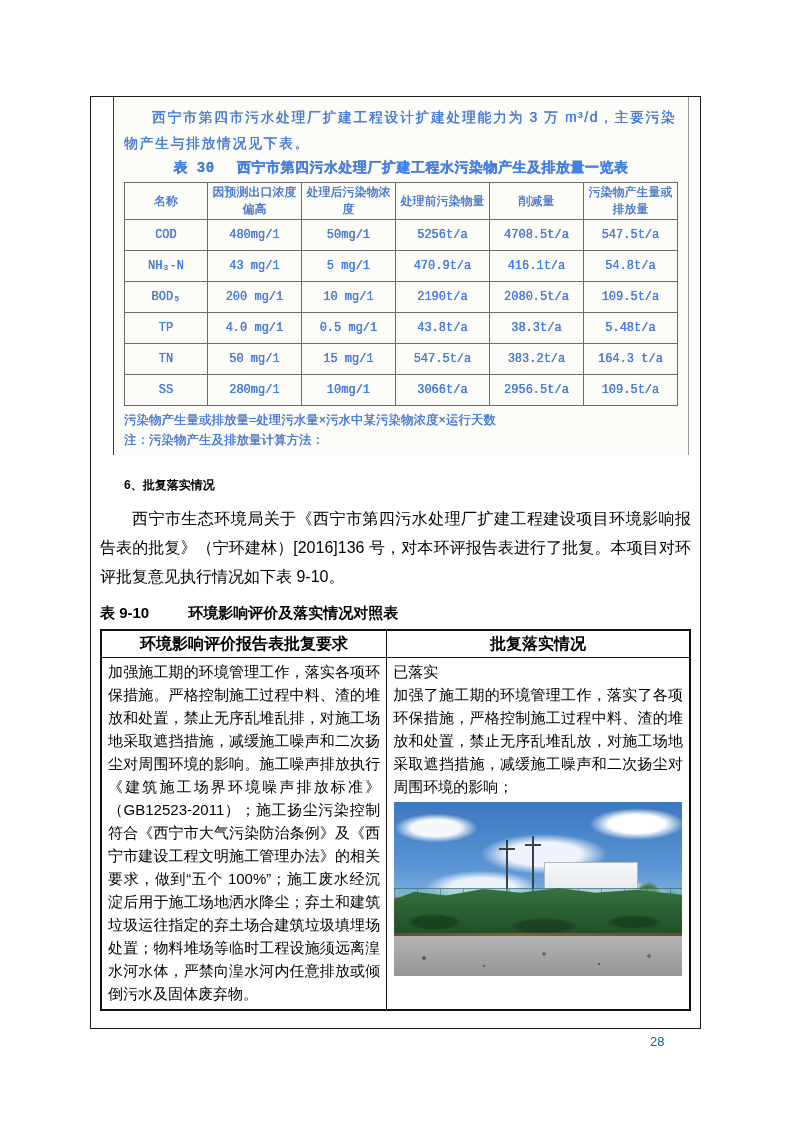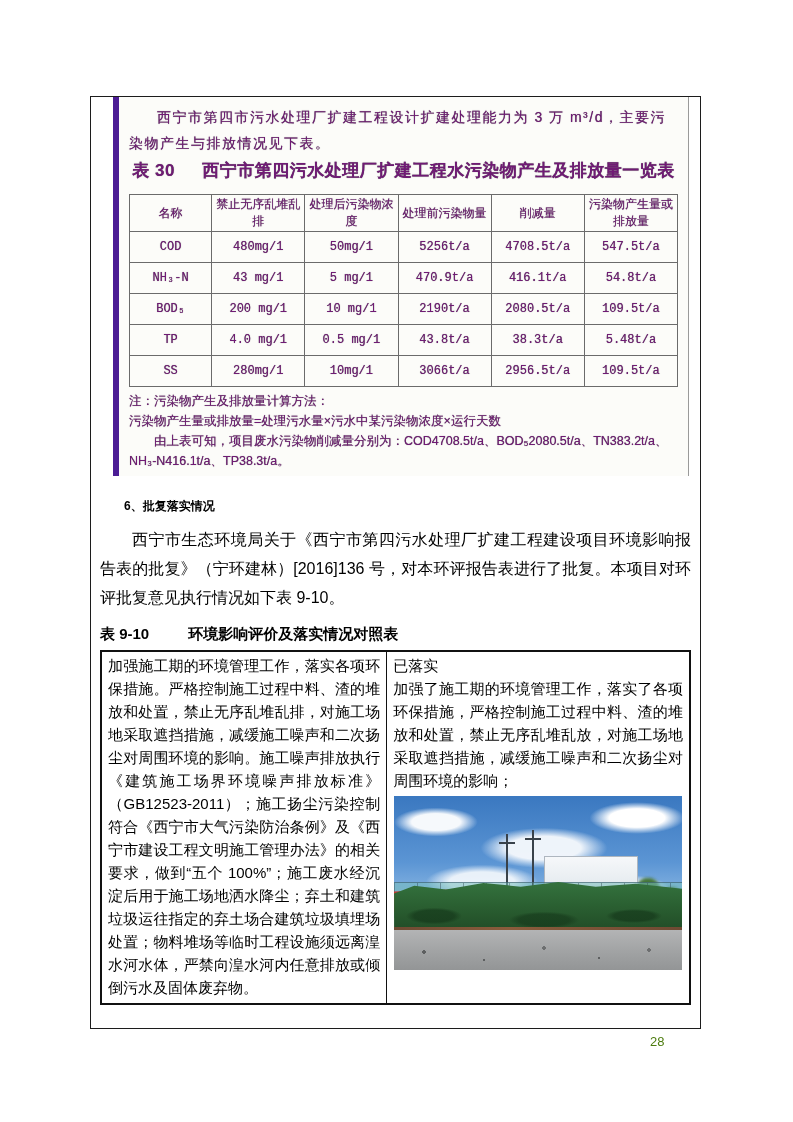--- a/index.html
+++ b/index.html
@@ -8,26 +8,26 @@
     position: relative; width: 793px; height: 1122px; background: #ffffff;
     font-family: "Liberation Sans", sans-serif; color: #000; overflow: hidden;
   }
   .frame {
     position: absolute; left: 90px; top: 96px; width: 611px; height: 933px;
     border: 1.5px solid #1c1c1c; overflow: hidden; background: #fff;
   }
   
   .scan {
     margin-left: 22px; width: 576px; min-height: 300px; background: #fcfcf9;
-    border-left: 6px solid #4c1d95; border-right: 1px solid #9a9a9a;
-    padding: 7px 10px 5px 10px; color: #701a75;
+    border-left: 1px solid #4c1d95; border-right: 1px solid #9a9a9a;
+    padding: 7px 10px 5px 10px; color: #3b82f6;
     text-shadow: 0 0 .7px rgba(50,50,50,.85);
   }
   .scan-intro { font-size: 14px; line-height: 26px; letter-spacing: 1.5px; text-indent: 2em; }
-  .scan-caption { text-align: center; font-weight: bold; font-size: 17px; margin: 3px 0 12px; letter-spacing: .5px; }
+  .scan-caption { text-align: center; font-weight: bold; font-size: 14px; margin: 3px 0 5px; letter-spacing: .5px; font-family: Liberation Mono, monospace; }
   .scan-caption .cap-label { margin-right: 1.6em; }
   table.scan-table { width: 100%; border-collapse: collapse; table-layout: fixed; }
   .scan-table th, .scan-table td { border: 1px solid #6b6b6b; text-align: center; vertical-align: middle; }
   .scan-table th { font-size: 12px; font-weight: normal; height: 37px; line-height: 17px; padding: 1px 2px; }
   .scan-table td { font-family: "Liberation Mono", monospace; font-size: 12px; height: 26px; padding: 8px 1px; }
   .scan-table col.c0 { width: 15%; }
   .scan-notes { margin-top: 4px; font-size: 12.5px; line-height: 20px; }
   .scan-notes .note-calc { text-indent: 2em; }
   
   .doc-body { padding: 11px 9px 0 9px; font-size: 16px; line-height: 29px; }
@@ -91,21 +91,21 @@
       radial-gradient(circle 2px at 90px 30px, #5d5f60 60%, transparent 65%),
       radial-gradient(circle 3px at 150px 18px, #6d6f70 60%, transparent 65%),
       radial-gradient(circle 2px at 205px 28px, #5d5f60 60%, transparent 65%),
       radial-gradient(circle 3px at 255px 20px, #6d6f70 60%, transparent 65%); }
   
   .watermark {
     position: absolute; left: 180px; top: 330px; width: 540px; height: 340px;
     font-size: 170px; font-weight: bold; color: rgba(90,90,90,.09);
     transform: rotate(-38deg); letter-spacing: 30px; pointer-events: none; white-space: nowrap;
   }
-  .page-number { position: absolute; left: 650px; top: 1034px; font-size: 13px; color: #4d7c0f; }
+  .page-number { position: absolute; left: 650px; top: 1034px; font-size: 13px; color: #0369a1; }
 </style>
 </head>
 <body>
 
 <div class="page">
 
   <div class="watermark">水印</div>
 
   <div class="frame">
 
@@ -119,21 +119,21 @@
             <col class="c0">
             <col>
             <col>
             <col>
             <col>
             <col>
           </colgroup>
         <tbody>
             <tr>
           <th>名称</th>
-          <th>禁止无序乱堆乱排</th>
+          <th>因预测出口浓度偏高</th>
           <th>处理后污染物浓度</th>
           <th>处理前污染物量</th>
           <th>削减量</th>
           <th>污染物产生量或排放量</th>
         </tr>
         <tr>
           <td>COD</td>
               <td>480mg/1</td>
               <td>50mg/1</td>
               <td>5256t/a</td>
@@ -158,50 +158,61 @@
         </tr>
         <tr>
           <td>TP</td>
               <td>4.0 mg/1</td>
               <td>0.5 mg/1</td>
               <td>43.8t/a</td>
               <td>38.3t/a</td>
               <td>5.48t/a</td>
         </tr>
         <tr>
+          <td>TN</td>
+              <td>50 mg/1</td>
+              <td>15 mg/1</td>
+              <td>547.5t/a</td>
+              <td>383.2t/a</td>
+              <td>164.3 t/a</td>
+        </tr>
+        <tr>
           <td>SS</td>
               <td>280mg/1</td>
               <td>10mg/1</td>
               <td>3066t/a</td>
               <td>2956.5t/a</td>
               <td>109.5t/a</td>
         </tr>
       </tbody>
         </table>
       <div class="scan-notes">
+        <div>污染物产生量或排放量=处理污水量×污水中某污染物浓度×运行天数</div>
         <div>注：污染物产生及排放量计算方法：</div>
-        <div>污染物产生量或排放量=处理污水量×污水中某污染物浓度×运行天数</div>
-        <div class="note-calc">由上表可知，项目废水污染物削减量分别为：COD4708.5t/a、BOD₅2080.5t/a、TN383.2t/a、NH₃-N416.1t/a、TP38.3t/a。</div>
       </div>
     </div>
 
     <div class="doc-body">
       <h3 class="h6">6、批复落实情况</h3>
       <p class="para">西宁市生态环境局关于《西宁市第四污水处理厂扩建工程建设项目环境影响报告表的批复》（宁环建林）[2016]136 号，对本环评报告表进行了批复。本项目对环评批复意见执行情况如下表 9-10。</p>
 
       <div class="t910-caption">
         <span class="cap-label">表 9-10</span><span>环境影响评价及落实情况对照表</span>
       </div>
 
       <table class="t910">
         <colgroup>
             <col class="left">
             <col>
           </colgroup>
         <tbody>
+            <tr>
+          <th>环境影响评价报告表批复要求</th>
+          <th>批复落实情况</th>
+        </tr>
         <tr>
           <td>加强施工期的环境管理工作，落实各项环保措施。严格控制施工过程中料、渣的堆放和处置，禁止无序乱堆乱排，对施工场地采取遮挡措施，减缓施工噪声和二次扬尘对周围环境的影响。施工噪声排放执行《建筑施工场界环境噪声排放标准》（GB12523-2011）；施工扬尘污染控制符合《西宁市大气污染防治条例》及《西宁市建设工程文明施工管理办法》的相关要求，做到“五个 100%”；施工废水经沉淀后用于施工场地洒水降尘；弃土和建筑垃圾运往指定的弃土场合建筑垃圾填埋场处置；物料堆场等临时工程设施须远离湟水河水体，严禁向湟水河内任意排放或倾倒污水及固体废弃物。</td>
           <td>
             <div class="status">已落实</div>
             <div>加强了施工期的环境管理工作，落实了各项环保措施，严格控制施工过程中料、渣的堆放和处置，禁止无序乱堆乱放，对施工场地采取遮挡措施，减缓施工噪声和二次扬尘对周围环境的影响；</div>
             <div class="photo">
               <div class="ph-sky"></div>
               <div class="ph-clouds"></div>
               <div class="ph-trees"></div>
               <div class="ph-pole1"></div>

